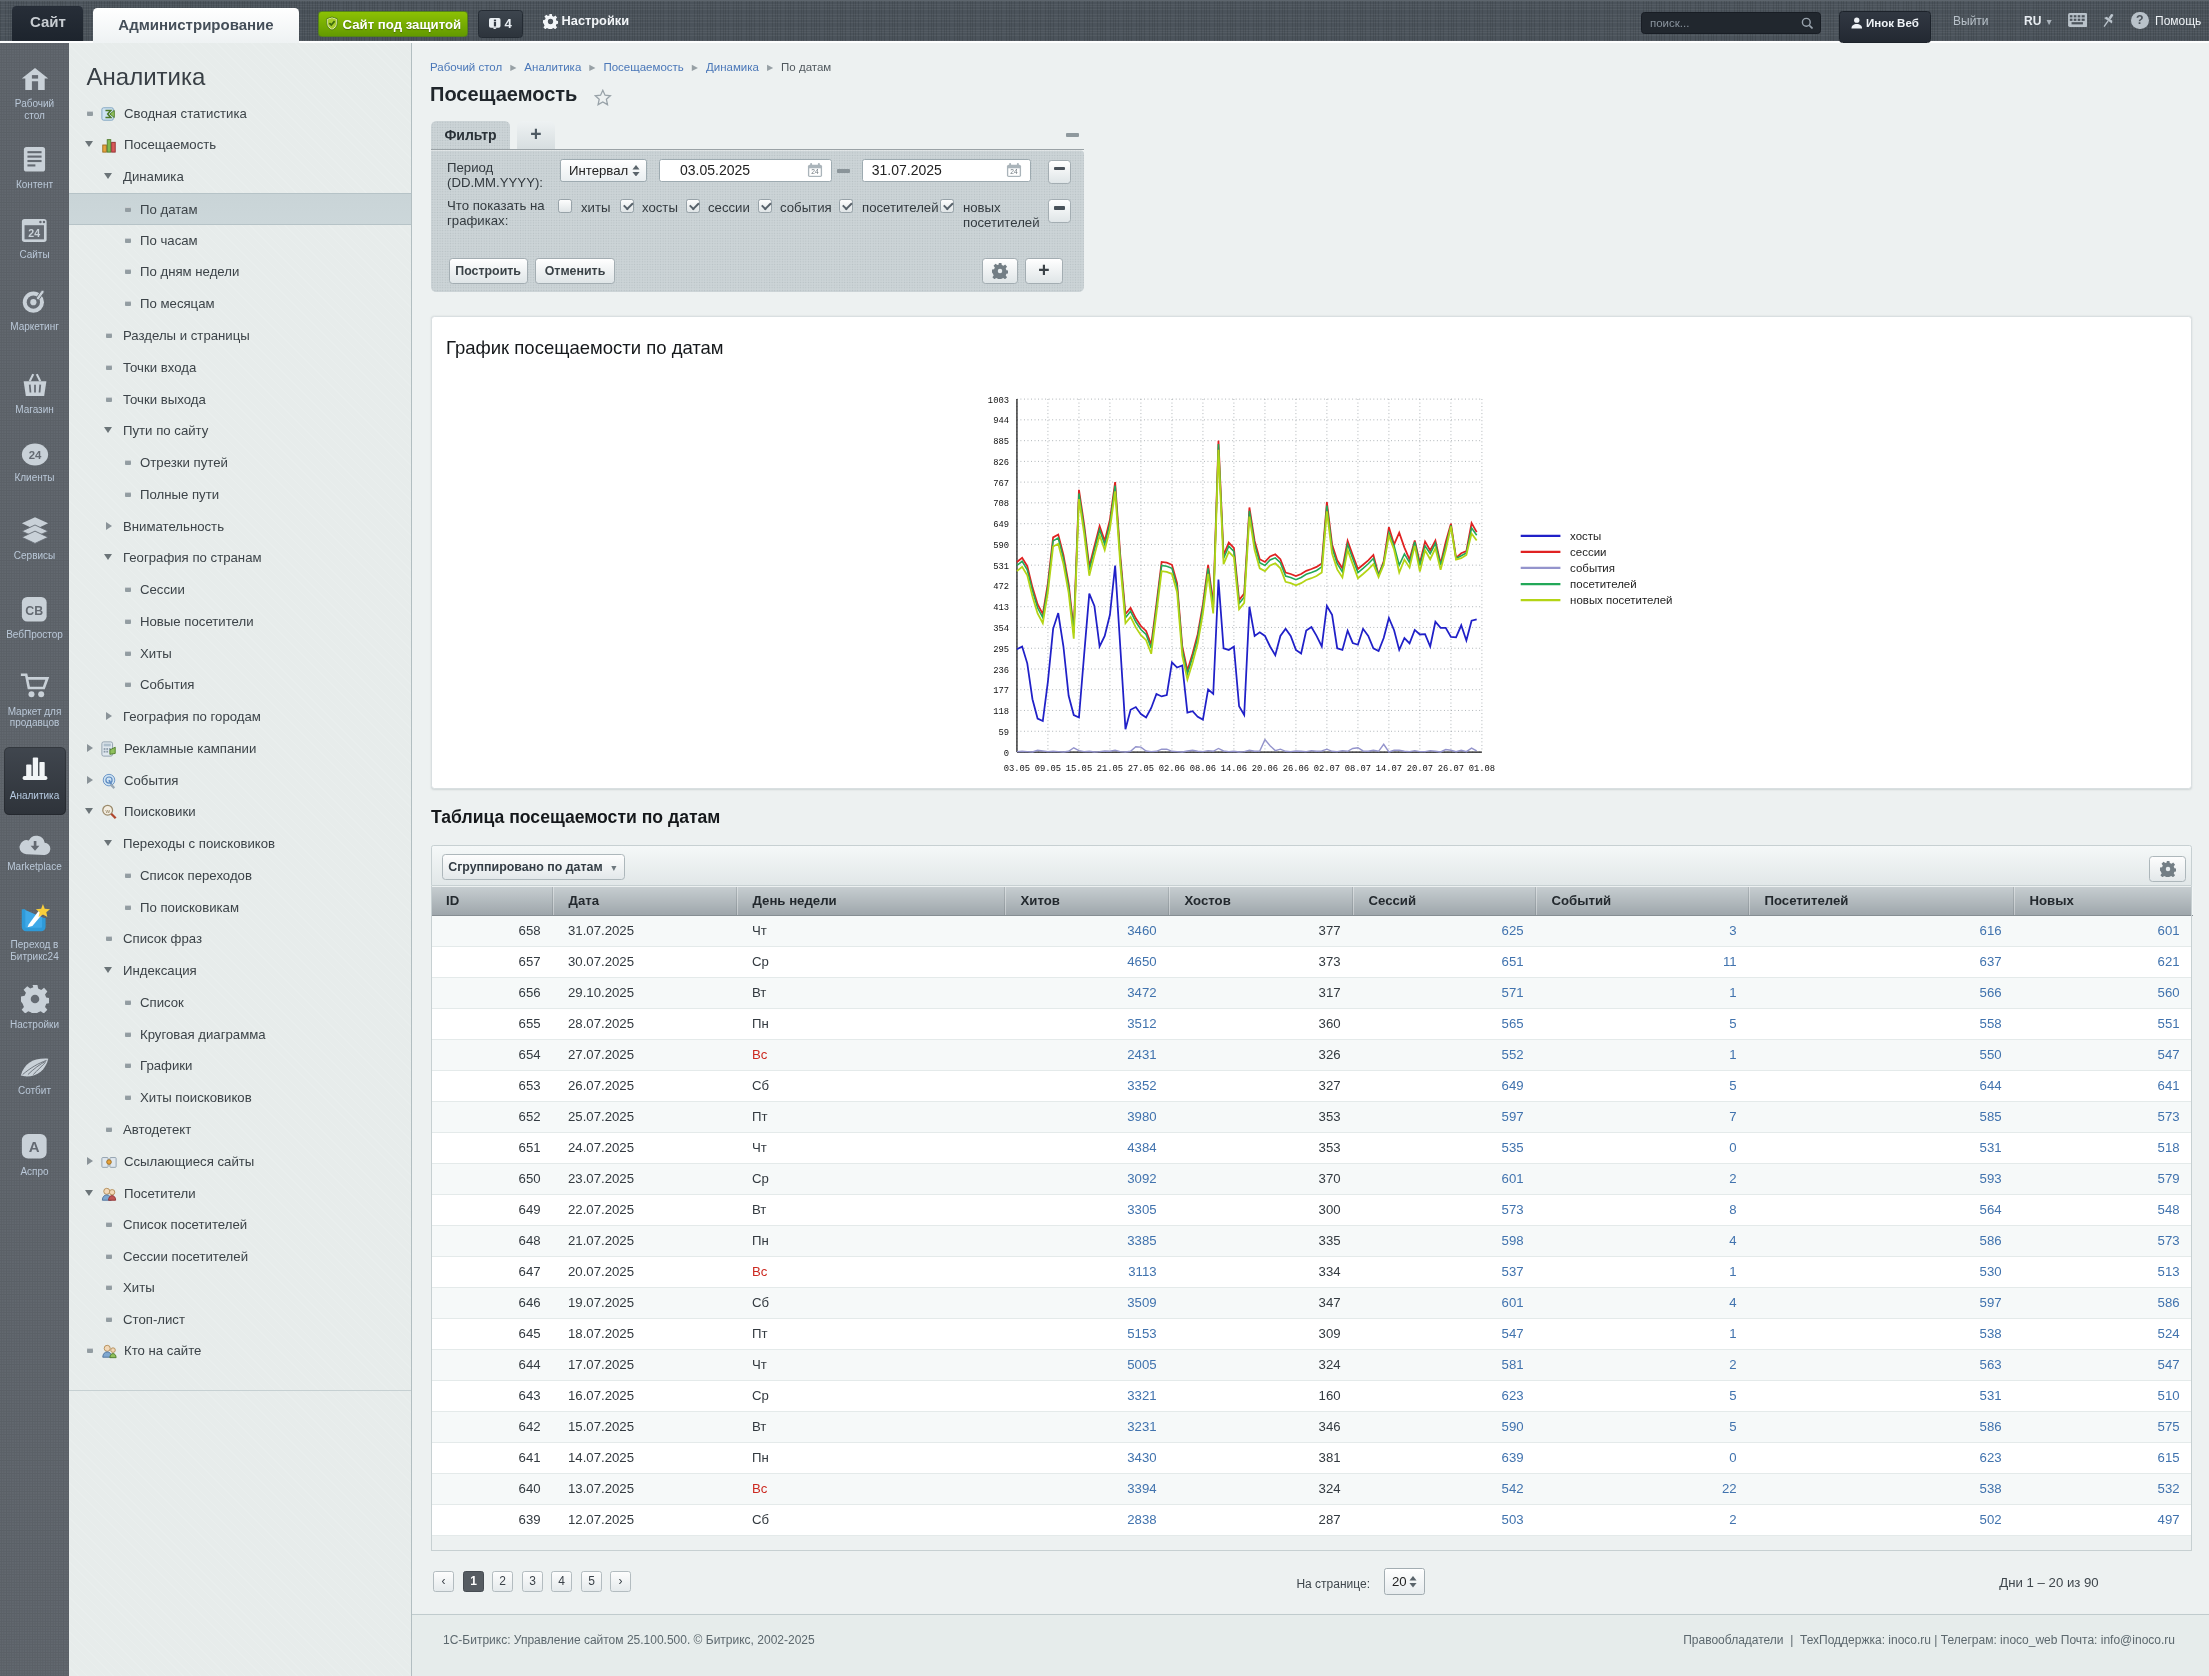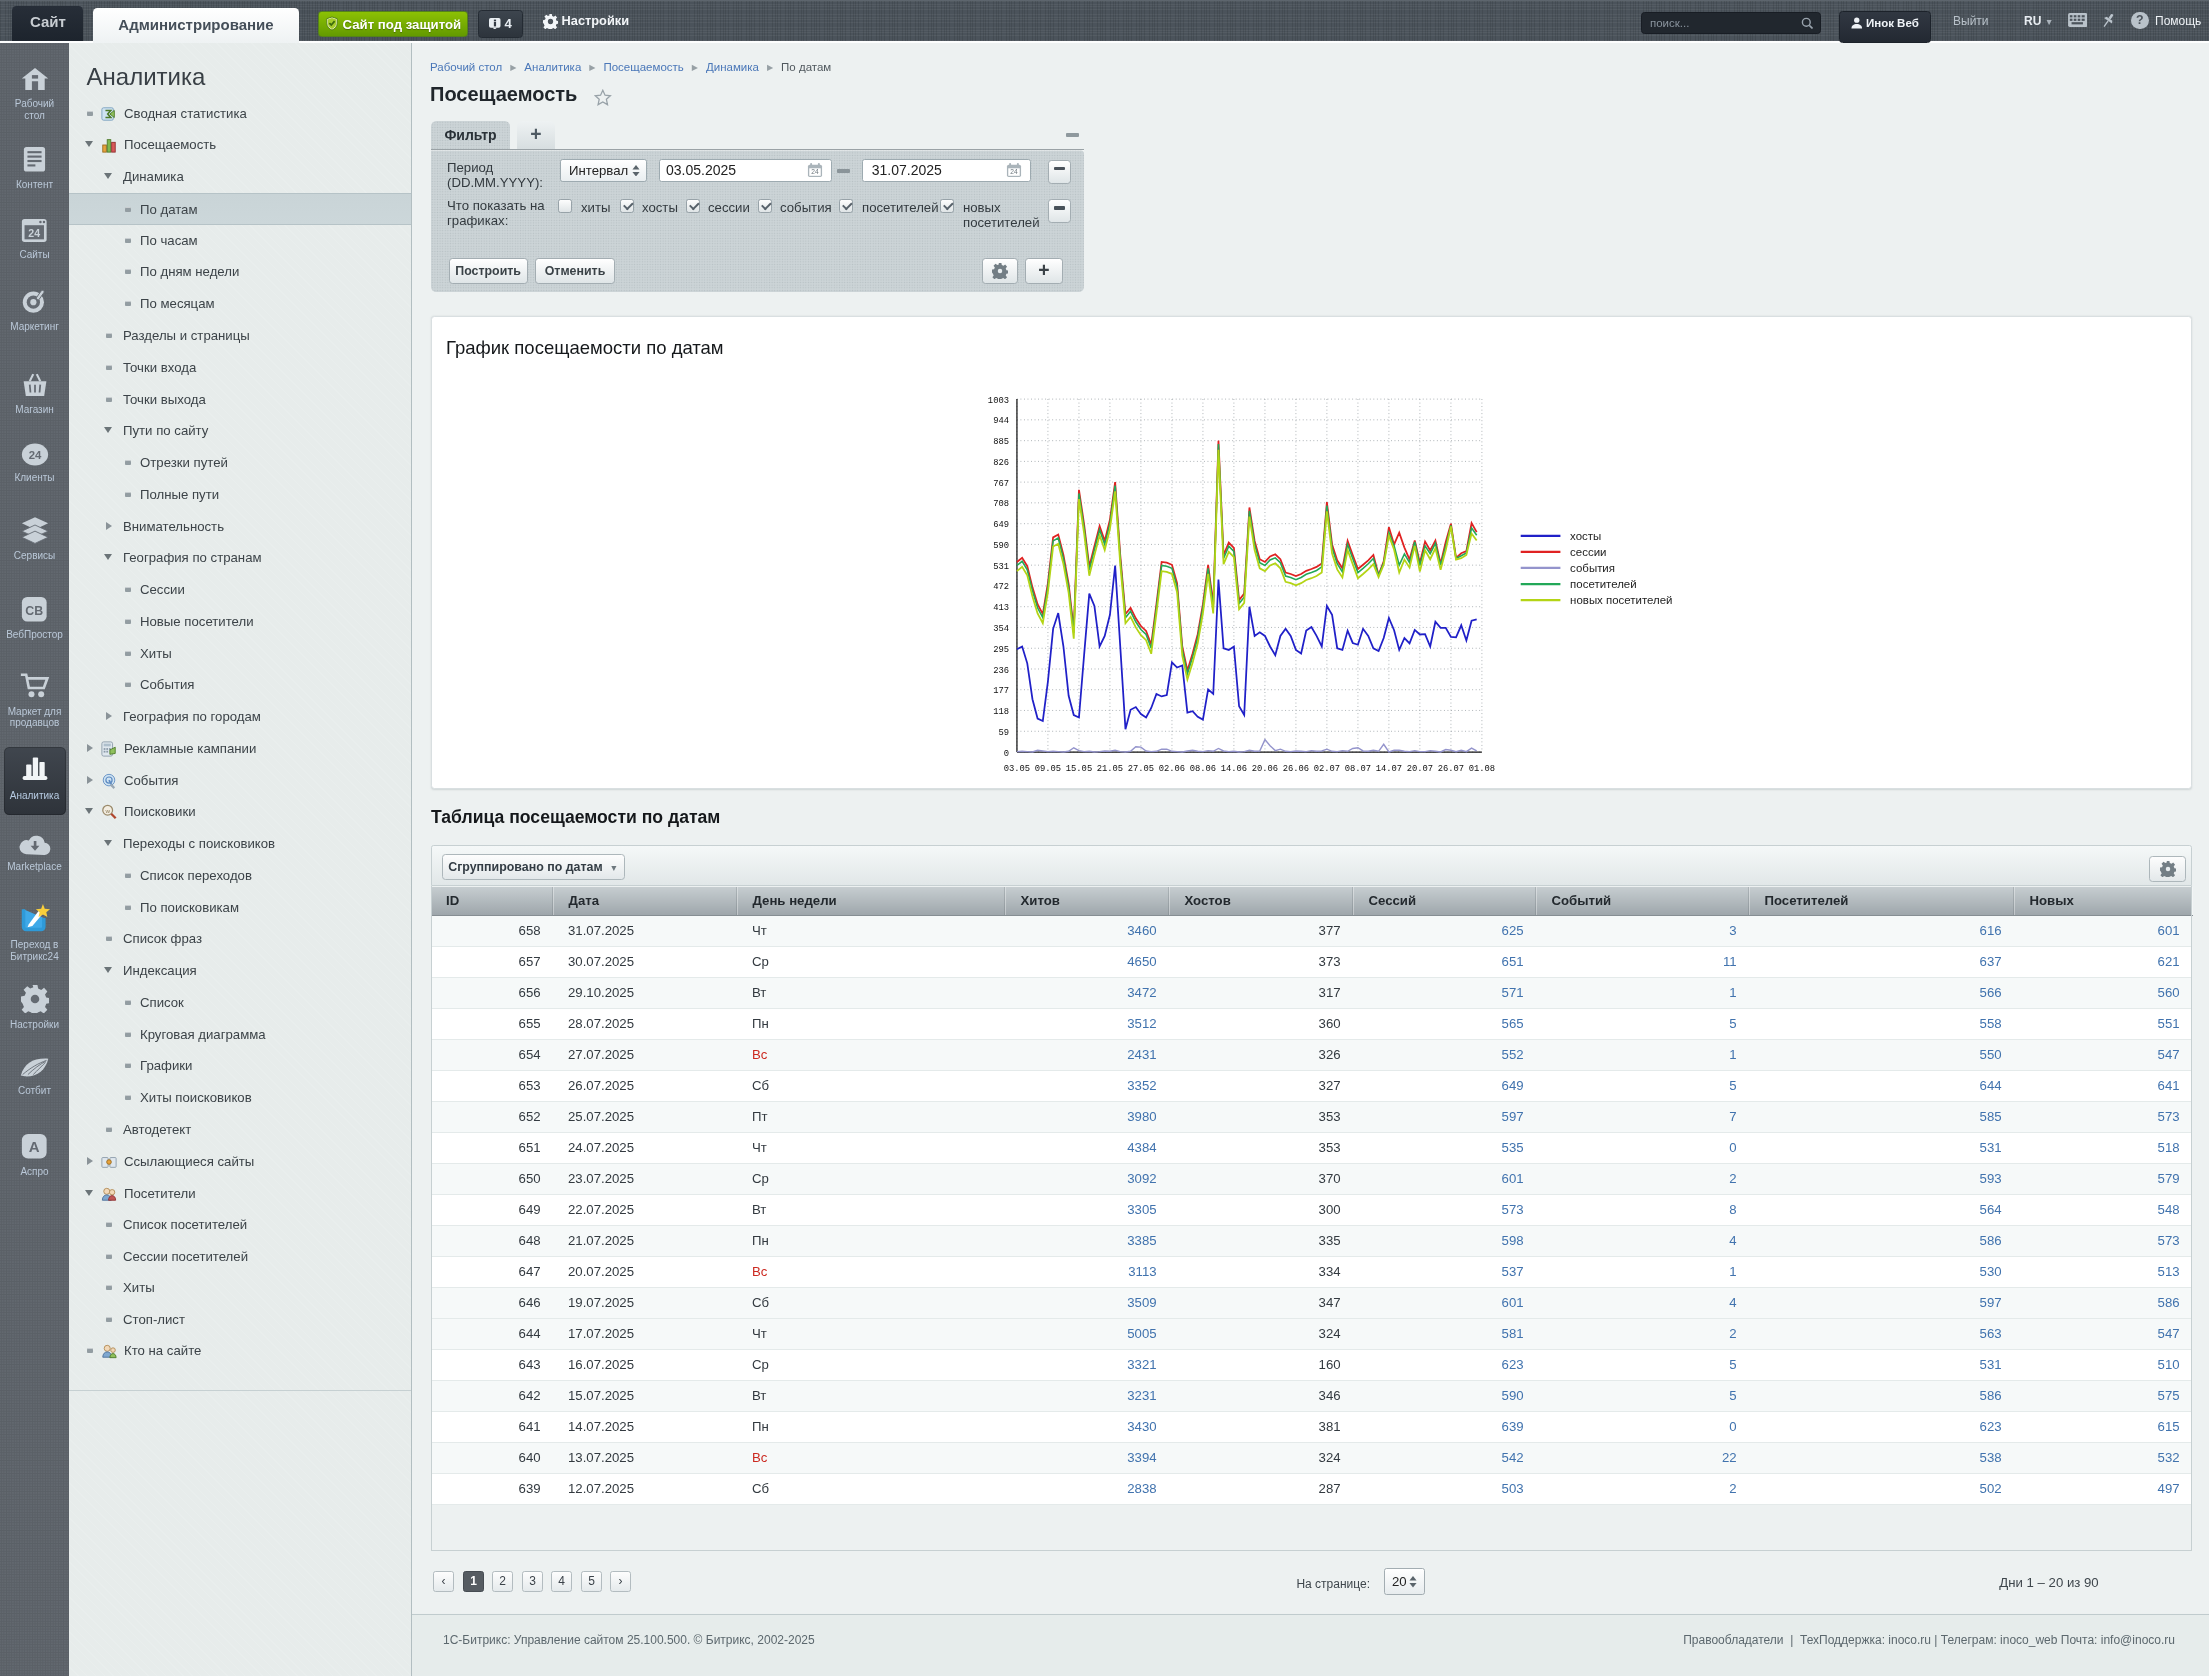--- a/index.html
+++ b/index.html
@@ -453,21 +453,21 @@
     </svg></div>
 <div class="abs dotted" id="ftab">Фильтр</div>
 <div class="abs" id="ftabplus">+</div>
 <div class="abs" id="fmin"></div>
 <div class="abs dotted" id="fbody">
   <div class="flabel" style="left:16px;top:10.6px">Период<br>(DD.MM.YYYY):</div>
   <div class="winput wsel" style="left:129px;top:9.7px;width:87px;padding-left:8px">Интервал<svg style="position:absolute;right:6.2px;top:5.3px" width="8" height="11.5" viewBox="0 0 9 13">
         <path d="M4.5 0 L8.5 5 H0.5 Z" fill="#5a646b"></path>
         <path d="M4.5 13 L8.5 8 H0.5 Z" fill="#5a646b"></path>
       </svg></div>
-  <div class="winput" style="left:228px;top:9.7px;width:173px;padding-left:6px">03.05.2025<svg style="position:absolute;right:8px;top:3.5px;font-size:16px" width="16" height="15" viewBox="0 0 18 17">
+  <div class="winput" style="left:228px;top:9.7px;width:173px;padding-left:20px">03.05.2025<svg style="position:absolute;right:8px;top:3.5px;font-size:16px" width="16" height="15" viewBox="0 0 18 17">
         <rect x="1" y="2" width="16" height="14" rx="2" fill="#aab4ba"></rect>
         <rect x="2.5" y="6" width="13" height="8.5" fill="#fff"></rect>
         <rect x="3.5" y="0" width="2.2" height="4" rx="1" fill="#aab4ba"></rect>
         <rect x="12.3" y="0" width="2.2" height="4" rx="1" fill="#aab4ba"></rect>
         <text x="9" y="13" font-size="7.5" text-anchor="middle" fill="#6b757c" font-family="Liberation Sans">24</text>
       </svg></div>
   <div style="position:absolute;left:406px;top:20px;width:13.2px;height:3.5px;background:#8a9499;border-radius:0.9px"></div>
   <div class="winput" style="left:431px;top:9.7px;width:169px;padding-left:8.8px">31.07.2025<svg style="position:absolute;right:8px;top:3.5px;font-size:16px" width="16" height="15" viewBox="0 0 18 17">
         <rect x="1" y="2" width="16" height="14" rx="2" fill="#aab4ba"></rect>
         <rect x="2.5" y="6" width="13" height="8.5" fill="#fff"></rect>
@@ -754,20 +754,31 @@
         <td class="r">646</td>
         <td>19.07.2025</td>
         <td class="">Сб</td>
         <td class="r"><a>3509</a></td>
         <td class="r">347</td>
         <td class="r"><a>601</a></td>
         <td class="r"><a>4</a></td>
         <td class="r"><a>597</a></td>
         <td class="r"><a>586</a></td>
       </tr>
+      <tr class="even">
+        <td class="r">645</td>
+        <td>18.07.2025</td>
+        <td class="">Пт</td>
+        <td class="r"><a>5153</a></td>
+        <td class="r">309</td>
+        <td class="r"><a>547</a></td>
+        <td class="r"><a>1</a></td>
+        <td class="r"><a>538</a></td>
+        <td class="r"><a>524</a></td>
+      </tr>
       <tr class="odd">
         <td class="r">644</td>
         <td>17.07.2025</td>
         <td class="">Чт</td>
         <td class="r"><a>5005</a></td>
         <td class="r">324</td>
         <td class="r"><a>581</a></td>
         <td class="r"><a>2</a></td>
         <td class="r"><a>563</a></td>
         <td class="r"><a>547</a></td>

